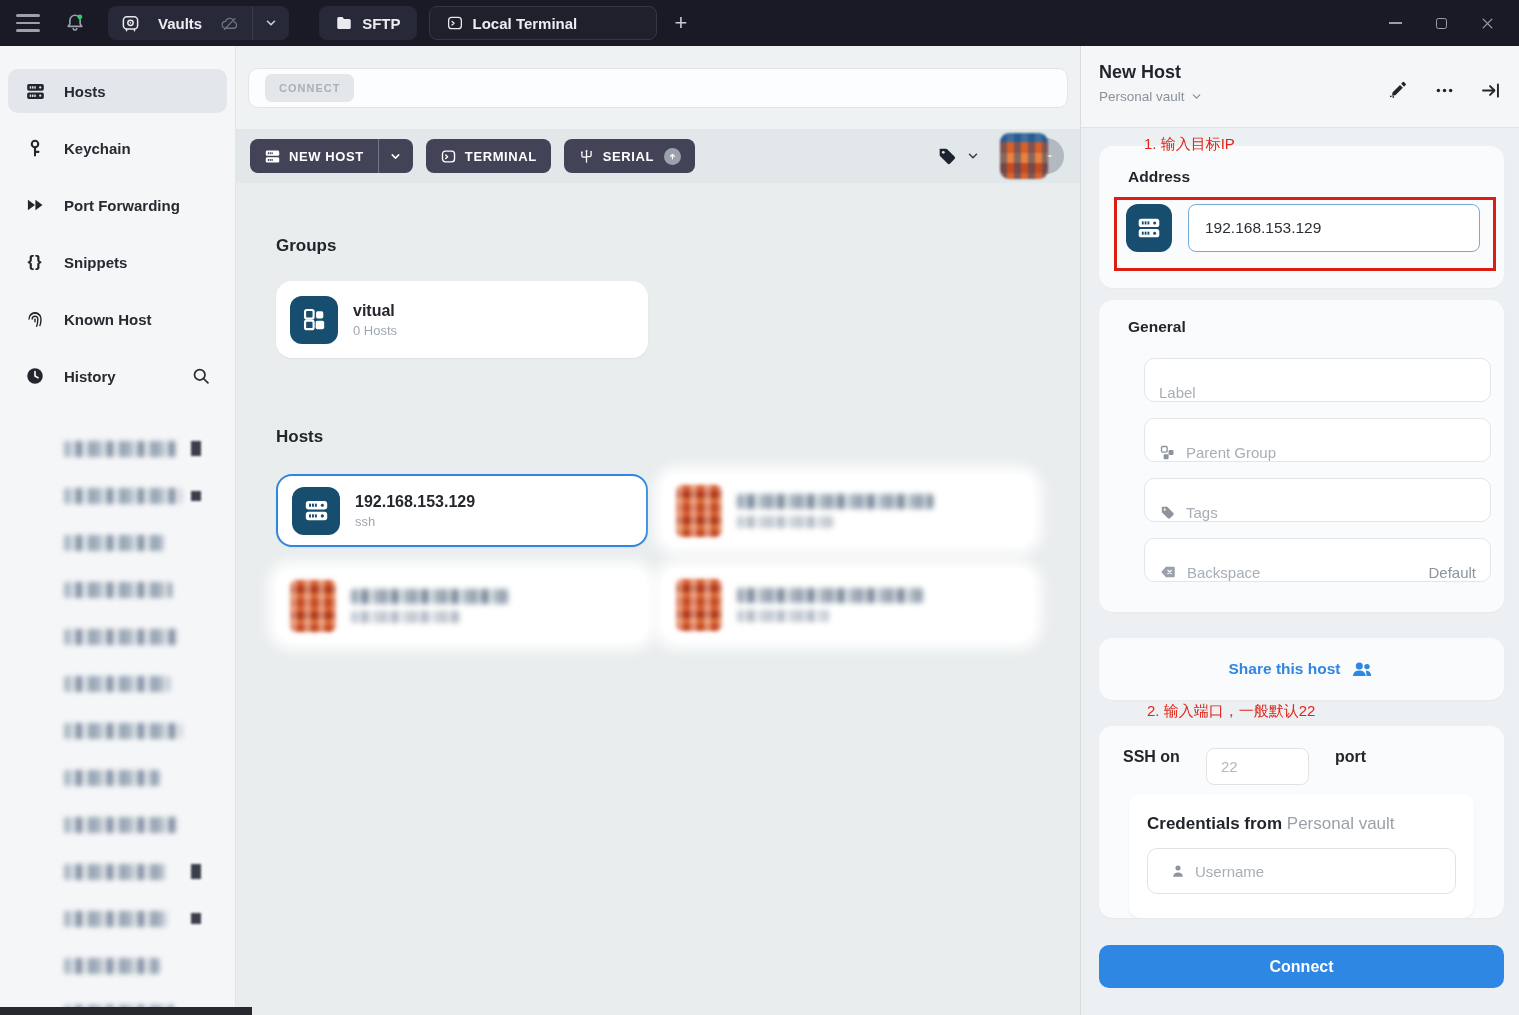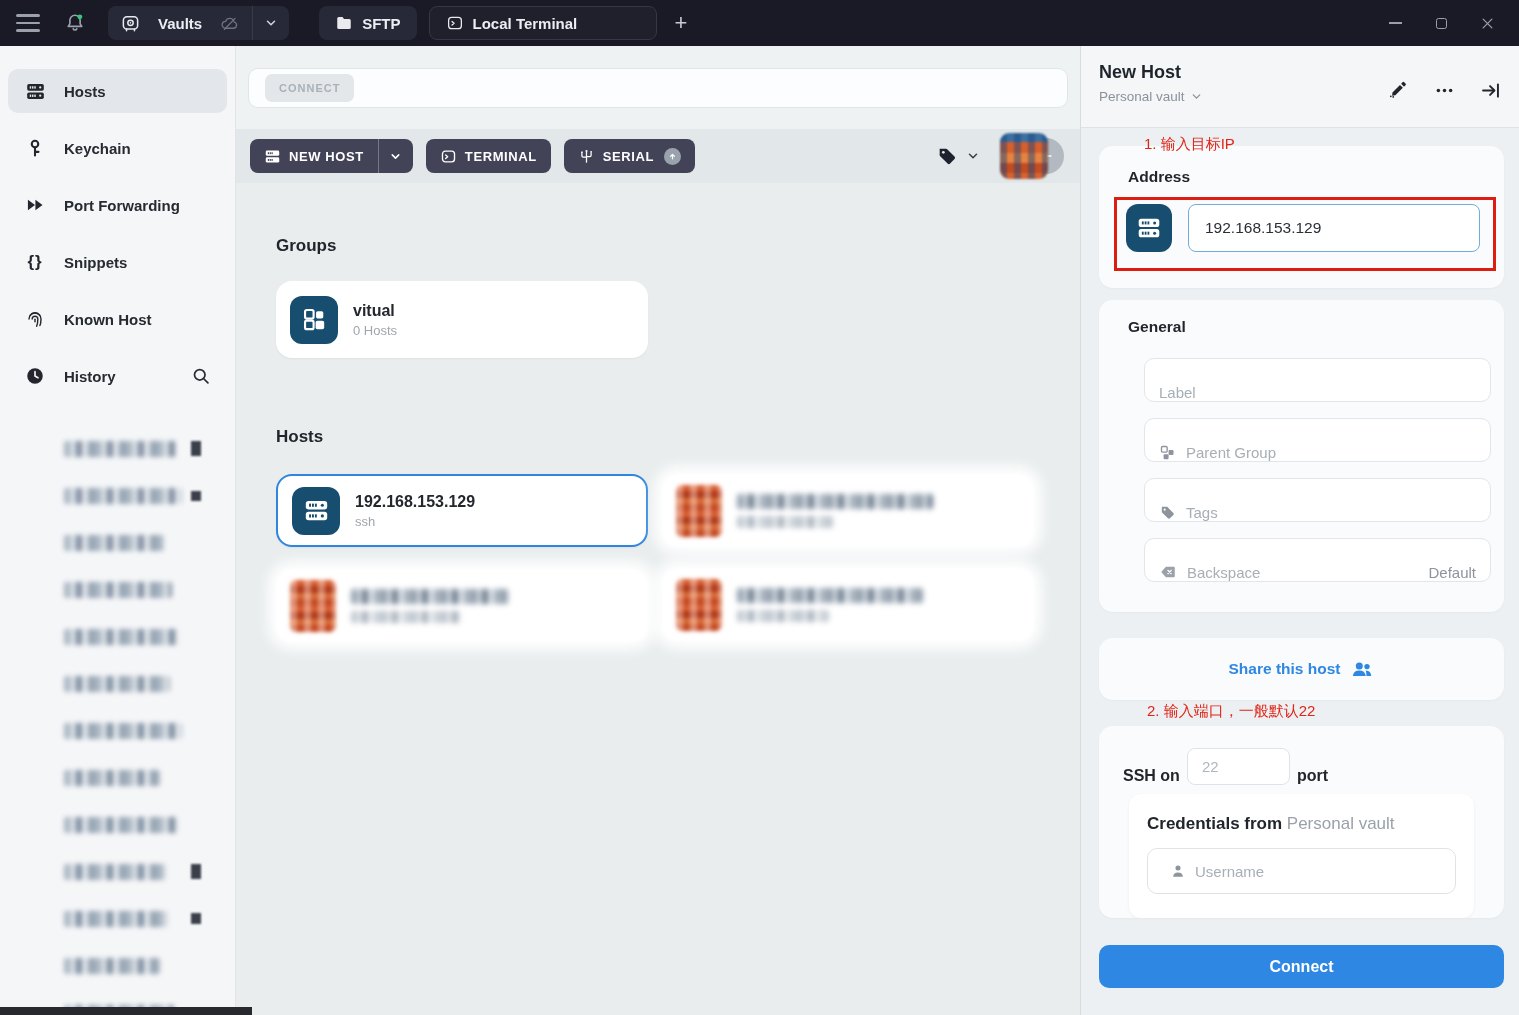--- a/index.html
+++ b/index.html
@@ -110,21 +110,21 @@
   .addr-icon { width:46px; height:48px; border-radius:12px; background:#174e70; display:flex; align-items:center; justify-content:center; }
   .addr-input { width:292px; height:48px; border:1.5px solid #74abd8; border-radius:8px; background:#fff;
                 padding:0 16px; font-size:15.5px; color:#2a2e35; outline:none; font-family:"Liberation Sans",sans-serif; }
   .field { position:absolute; left:29px; width:347px; height:44px; background:#fff; border:1px solid #e2e5e9;
            border-radius:10px; display:flex; align-items:flex-end; padding:0 14px; gap:10px; color:#a7aeb6; font-size:15px; cursor:text;margin-left:16px; }
   .field input { flex:1; border:none; outline:none; background:transparent; font-size:15px; color:#3a3f46; font-family:"Liberation Sans",sans-serif; }
   .field input::placeholder { color:#a7aeb6; }
   .field .value-right { margin-left:auto; color:#8d949d; font-size:15px; }
   .share-card { display:flex; align-items:center; justify-content:center; gap:10px; height:62px; cursor:pointer; }
   .share-label { color:#2e87e2; font-size:15.5px; font-weight:800; }
-  .ssh-row { position:absolute; left:24px; top:22px; display:flex; align-items:flex-end; gap:7px; }
+  .ssh-row { position:absolute; left:24px; top:22px; display:flex; align-items:flex-start; gap:26px; }
   .ssh-bold { font-size:16px; font-weight:800; color:#22262c; }
   .port-input { width:103px; height:37px; border:1px solid #dfe3e6; border-radius:8px; background:#fff;
                 padding:0 14px; font-size:15px; outline:none; font-family:"Liberation Sans",sans-serif; color:#3a3f46; }
   .port-input::placeholder { color:#b0b7bf; }
   .cred-card { position:absolute; left:30px; top:68px; width:345px; height:124px; background:#fff; border-radius:12px;
                box-shadow:0 1px 3px rgba(0,0,0,.06); padding:20px 18px 0; }
   .cred-line { font-size:17px; }
   .cred-line .b { font-weight:800; color:#22262c; }
   .cred-line .v { color:#9aa1a9; }
   .username-field { margin-top:14px; width:309px; height:46px; border:1px solid #dfe3e6; border-radius:10px;

